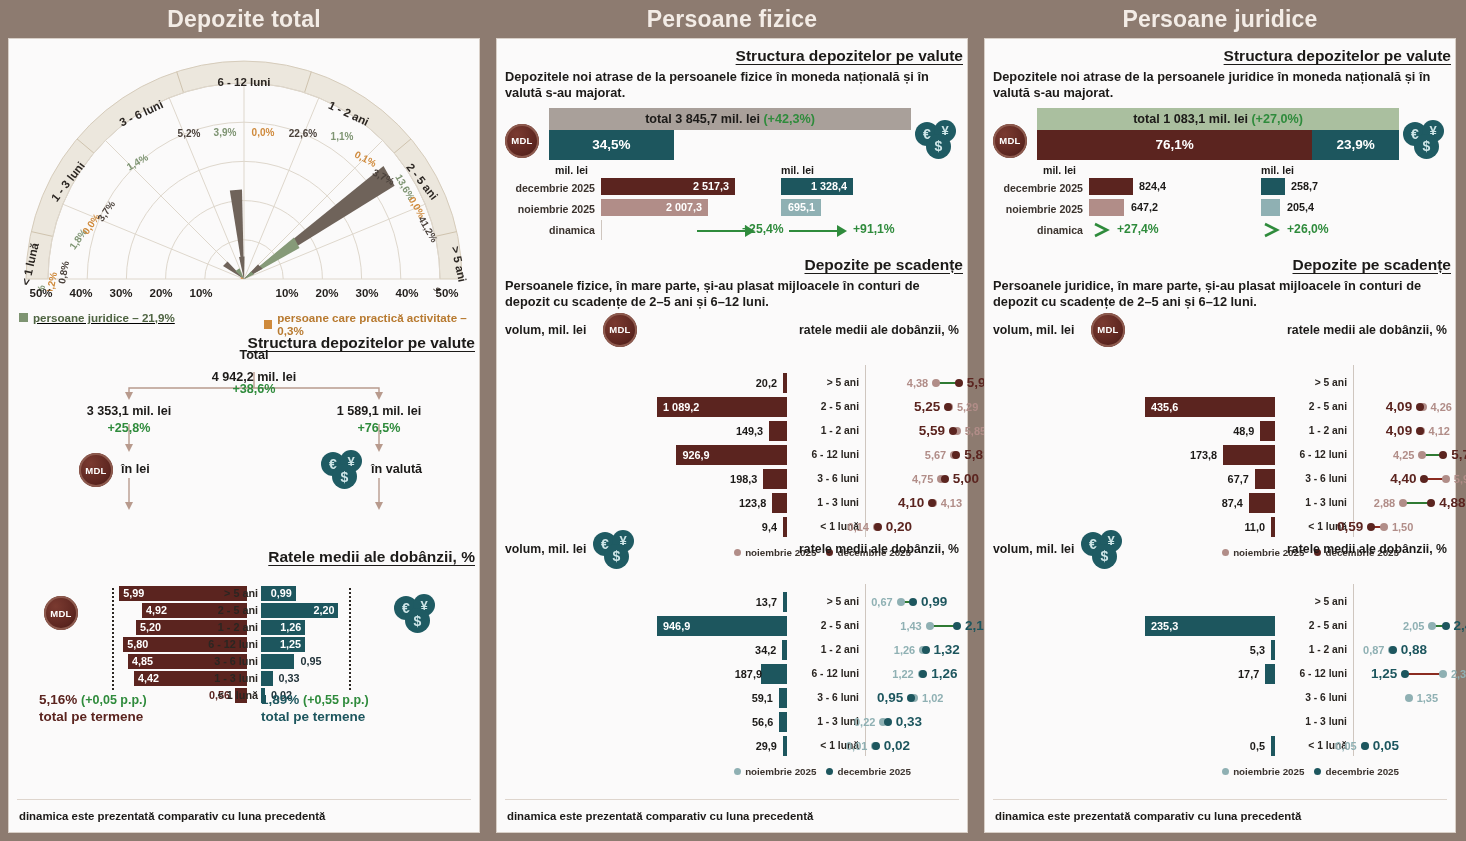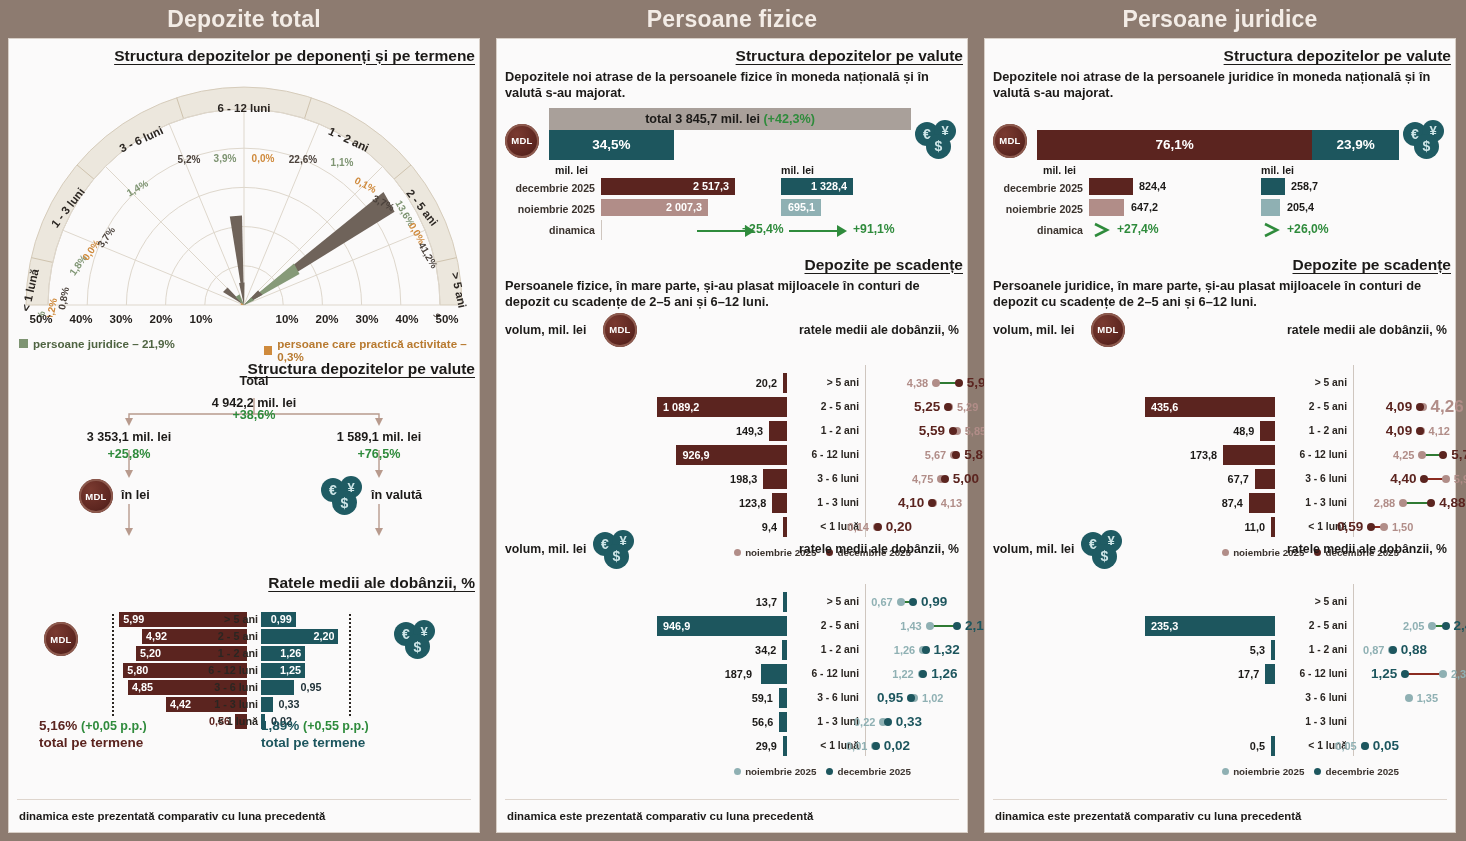--- a/index.html
+++ b/index.html
@@ -33,21 +33,21 @@
   }
 
   
   .polar-wrap{ position:relative; width:470px; height:250px; margin:2px auto 0; }
   .axis-row{ position:relative; width:470px; height:18px; }
   .axis-row span{
     position:absolute; top:0; font-size:11.5px; font-weight:bold; color:#231f1c;
     transform:translateX(-50%);
   }
   .legend{ padding:4px 0 0 10px; font-size:11.6px; font-weight:bold; }
-  .legend div{ margin:2px 0; display:flex; align-items:center; }
+  .legend div{ margin:2px 0; display:flex; align-items:center;text-decoration:underline; }
   .lg-sq{ width:9px;height:9px;display:inline-block;margin-right:5px;}
 
   
   .tree{ position:relative; width:470px; height:190px; margin:0 auto; }
   .tree .tx{ position:absolute; text-align:center; font-size:12.6px; font-weight:bold; color:#1c1a18;}
   .tree .grn{ color:#2f8b3c; }
   .split-bar{ position:absolute; display:flex; height:26px; }
   .split-bar > div{ display:flex;align-items:center;justify-content:center;color:#fff;font-size:12.6px;font-weight:bold;}
 
   
@@ -114,21 +114,20 @@
 </style>
 </head>
 <body>
 
 <div class="board">
 
   <div class="panel">
     <div class="panel-title">Depozite total</div>
     <div class="panel-body">
 
-      <div class="sec-title" style="margin-top:8px;">Structura depozitelor pe deponenți și pe termene</div>
 
       <div class="polar-wrap">
         <svg width="470" height="250" viewBox="0 0 470 250">
           <defs></defs>
 
           <g transform="translate(235,238)">
             <path d="M -218,0 A 218,218 0 0 1 218,0 L 196,0 A 196,196 0 0 0 -196,0 Z" fill="#ece7dd" stroke="#d6ccbb" stroke-width="1"></path>
 
             <g stroke="#cfc3ae" stroke-width="1">
               <line x1="-212.7" y1="-47.4" x2="-191.2" y2="-42.6"></line>
@@ -335,21 +334,21 @@
             </div>
             <div class="rate-row" style="top: 82px;">
               <div class="rb-l" style="width:119px">
                 <span class="rl-in">4,85</span>
               </div>
               <div class="rcat">3 - 6 luni</div>
               <div class="rb-r" style="width:33.44px"></div>
               <div class="rr-out" style="left:291.44px">0,95</div>
             </div>
             <div class="rate-row" style="top: 99px;">
-              <div class="rb-l" style="width:81px">
+              <div class="rb-l" style="width:113px">
                 <span class="rl-in">4,42</span>
               </div>
               <div class="rcat">1 - 3 luni</div>
               <div class="rb-r" style="width:11.616px"></div>
               <div class="rr-out" style="left:269.616px">0,33</div>
             </div>
             <div class="rate-row" style="top: 116px;">
               <div class="rb-l" style="width:11.946666666666667px"></div>
               <div class="rl-out-l" style="right:248.94666666666666px">0,56</div>
               <div class="rcat">&lt; 1 lună</div>
@@ -554,21 +553,21 @@
             <div class="vval" style="right:190.69532157566798px;color:#1c1a18;">34,2</div>
             <div class="vcat">1 - 2 ani</div>
             <div class="dmb-line" style="left:426.2086956521739px;width:2.2956521739130267px;background:#2f7a33;"></div>
             <div class="dmb-dot" style="left:422.2086956521739px;background:#8fb0b3;"></div>
             <div class="dmb-dot" style="left:424.5043478260869px;background:#1d565e;"></div>
             <div class="dmb-tx" style="right:51.7913043478261px;font-size:11px;color:#8fb0b3;">1,26</div>
             <div class="dmb-tx" style="left:436.5043478260869px;font-size:13.5px;color:#1d565e;">1,32</div>
           </div>
           <div class="vrow" style="top: 130px;">
             <div class="vbar" style="width:25.796810645263495px;background:#1d565e;"></div>
-            <div class="vval" style="right:215px;color:#1c1a18;">187,9</div>
+            <div class="vval" style="right:205px;color:#1c1a18;">187,9</div>
             <div class="vcat">6 - 12 luni</div>
             <div class="dmb-line" style="left:424.67826086956524px;width:2px;background:#2f7a33;"></div>
             <div class="dmb-dot" style="left:420.67826086956524px;background:#8fb0b3;"></div>
             <div class="dmb-dot" style="left:422.2086956521739px;background:#1d565e;"></div>
             <div class="dmb-tx" style="right:53.321739130434764px;font-size:11px;color:#8fb0b3;">1,22</div>
             <div class="dmb-tx" style="left:434.2086956521739px;font-size:13.5px;color:#1d565e;">1,26</div>
           </div>
           <div class="vrow" style="top: 154px;">
             <div class="vbar" style="width:8.113845179005175px;background:#1d565e;"></div>
             <div class="vval" style="right:194.11384517900518px;color:#1c1a18;">59,1</div>
@@ -620,20 +619,23 @@
       <div class="cur-block">
         <div class="mdl-coin" style="position:absolute;left:8px;top:22px;">
             <span>MDL</span>
           </div>
         <div class="fx-coin" style="position:absolute;left:418px;top:18px;">
           <i class="fx-e">€</i>
           <i class="fx-y">¥</i>
           <i class="fx-d">$</i>
         </div>
 
+        <div class="totbar" style="left:52px;top:6px;width:362px;background:#aabf9f;">
+          <span>total 1 083,1 mil. lei</span>&nbsp;<span style="color:#2f8b3c">(+27,0%)</span>
+        </div>
         <div class="pctbar" style="left:52px;top:28px;width:362px;">
           <div style="width:76.1%;background:#5b241f">76,1%</div>
           <div style="width:23.9%;background:#1d565e">23,9%</div>
         </div>
 
         <div class="mlei" style="left:58px;top:62px;">mil. lei</div>
         <div class="mlei" style="left:276px;top:62px;">mil. lei</div>
 
         <div class="rowlab" style="left:0;top:80px;width:98px;">decembrie 2025</div>
         <div class="rowlab" style="left:0;top:101px;width:98px;">noiembrie 2025</div>
@@ -673,21 +675,21 @@
           </div>
           <div class="vrow" style="top: 82px;">
             <div class="vbar" style="width:130px;background:#5b241f;">
               <span class="vval" style="left:6px;color:#fff;">435,6</span>
             </div>
             <div class="vcat">2 - 5 ani</div>
             <div class="dmb-line" style="left:435.1301587301587px;width:2.3746031746031804px;background:#8b2b20;"></div>
             <div class="dmb-dot" style="left:433.5047619047619px;background:#b18d88;"></div>
             <div class="dmb-dot" style="left:431.1301587301587px;background:#5b241f;"></div>
             <div class="dmb-tx" style="right:42.86984126984129px;font-size:13.5px;color:#5b241f;">4,09</div>
-            <div class="dmb-tx" style="left:445.5047619047619px;font-size:17px;color:#b18d88;">4,26</div>
+            <div class="dmb-tx" style="left:445.5047619047619px;font-size:11px;color:#b18d88;">4,26</div>
           </div>
           <div class="vrow" style="top: 106px;">
             <div class="vbar" style="width:14.593663911845729px;background:#5b241f;"></div>
             <div class="vval" style="right:200.59366391184574px;color:#1c1a18;">48,9</div>
             <div class="vcat">1 - 2 ani</div>
             <div class="dmb-line" style="left:435.1301587301587px;width:2px;background:#8b2b20;"></div>
             <div class="dmb-dot" style="left:431.5492063492064px;background:#b18d88;"></div>
             <div class="dmb-dot" style="left:431.1301587301587px;background:#5b241f;"></div>
             <div class="dmb-tx" style="right:42.86984126984129px;font-size:13.5px;color:#5b241f;">4,09</div>
             <div class="dmb-tx" style="left:443.5492063492064px;font-size:11px;color:#b18d88;">4,12</div>

